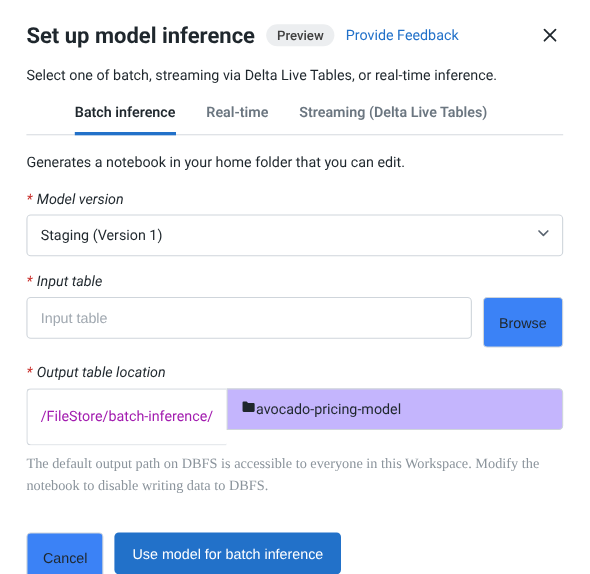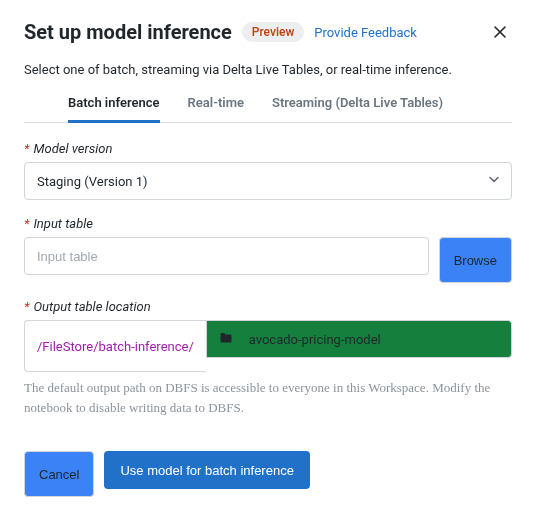--- a/index.html
+++ b/index.html
@@ -9,21 +9,21 @@
     color: #1f272d;
     font-size: 13px;
     width: 536px;
     height: 522px;
     background: #fff;
   }
   .dialog { padding: 20px 24px 18px 24px; }
   .header { display: flex; align-items: center; gap: 10px; margin-bottom: 12px; }
   .title { font-size: 20px; font-weight: 700; margin: 0; flex: 0 0 auto; }
   .preview-badge {
-    background: #eceef0; color: #c2410c; font-size: 12px; padding: 3px 10px;
+    background: #eceef0; color: #404040; font-size: 12px; padding: 3px 10px;
     border-radius: 10px; font-weight: 500;
   }
   .feedback-link { color: #2271c9; font-size: 13px; text-decoration: none; cursor: pointer; }
   .spacer { flex: 1 1 auto; }
   .close-btn { background: none; border: none; padding: 4px; cursor: pointer; color: #1f272d; }
   .close-btn svg { display: block; }
   .subtitle { font-size: 13px; color: #1f272d; margin: 18px 0 18px 0; }
   .tabs { display: flex; gap: 28px; border-bottom: 1px solid #d9dde1; margin-bottom: 18px; }
   .tab {
     padding: 0 0 10px 0; font-size: 13px; font-weight: 600; color: #6b7680;
@@ -53,22 +53,22 @@
     background: #3b82f6; font-size: 13px; cursor: pointer; color: #1f272d;
   }
   .output-group { display: flex; }
   .output-left {
     height: 52px; border: 1px solid #cfd5db; border-right: none;
     border-radius: 4px 0 0 4px; padding: 0 12px; font-size: 13px; background: #fff;
     display: flex; align-items: center; color: #a21caf; min-width: 0;
   }
   .output-right {
     height: 38px; border: 1px solid #cfd5db; border-radius: 0 4px 4px 0;
-    padding: 0 12px; font-size: 13px; background: #15803d; display: flex; align-items: center;
-    gap: 16px; flex: 1 1 auto;
+    padding: 0 12px; font-size: 13px; background: #c4b5fd; display: flex; align-items: center;
+    gap: 0; flex: 1 1 auto;
   }
   .folder-icon { color: #1f272d; flex-shrink: 0; }
   .helper { font-size: 13px; color: #8b949c; margin-top: 6px; line-height: 1.5; font-family: Liberation Serif, serif; }
   .footer { display: flex; gap: 10px; margin-top: 34px; }
   .btn-primary {
     height: 38px; padding: 0 16px; border: none; border-radius: 4px;
     background: #2271c9; color: #fff; font-size: 13px; cursor: pointer;
   }
 </style>
 </head>
@@ -91,20 +91,21 @@
   </div>
 
   <p class="subtitle">Select one of batch, streaming via Delta Live Tables, or real-time inference.</p>
 
   <div class="tabs">
     <div class="tab active">Batch inference</div>
     <div class="tab">Real-time</div>
     <div class="tab">Streaming (Delta Live Tables)</div>
   </div>
 
+  <p class="desc">Generates a notebook in your home folder that you can edit.</p>
 
   <div class="form-group">
     <label class="label"><span class="req">*</span><span>Model version</span></label>
     <div class="select-wrap">
       <div class="select">
         <span>Staging (Version 1)</span>
       </div>
       <span class="chevron">
         <svg width="12" height="12" viewBox="0 0 12 12" fill="none" stroke="currentColor" stroke-width="1.5" stroke-linecap="round" stroke-linejoin="round">
           <polyline points="2,4 6,8 10,4"></polyline>

